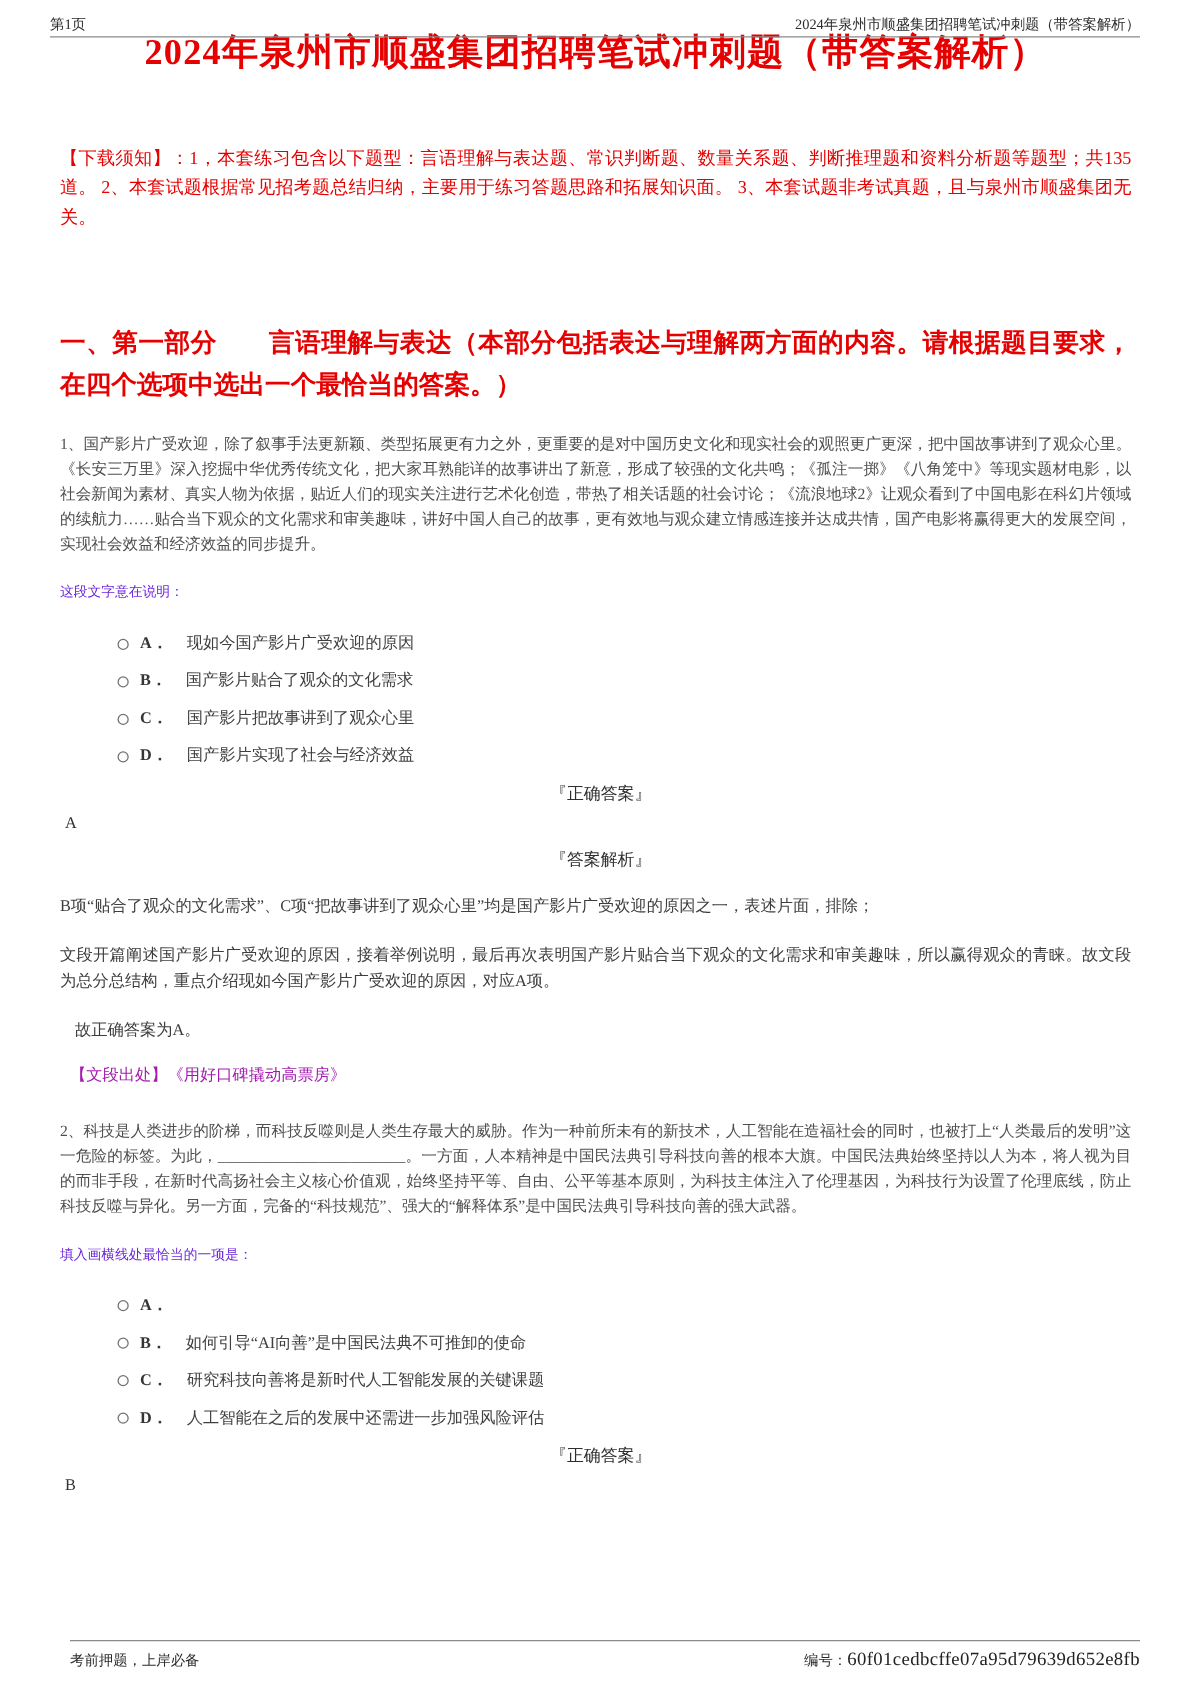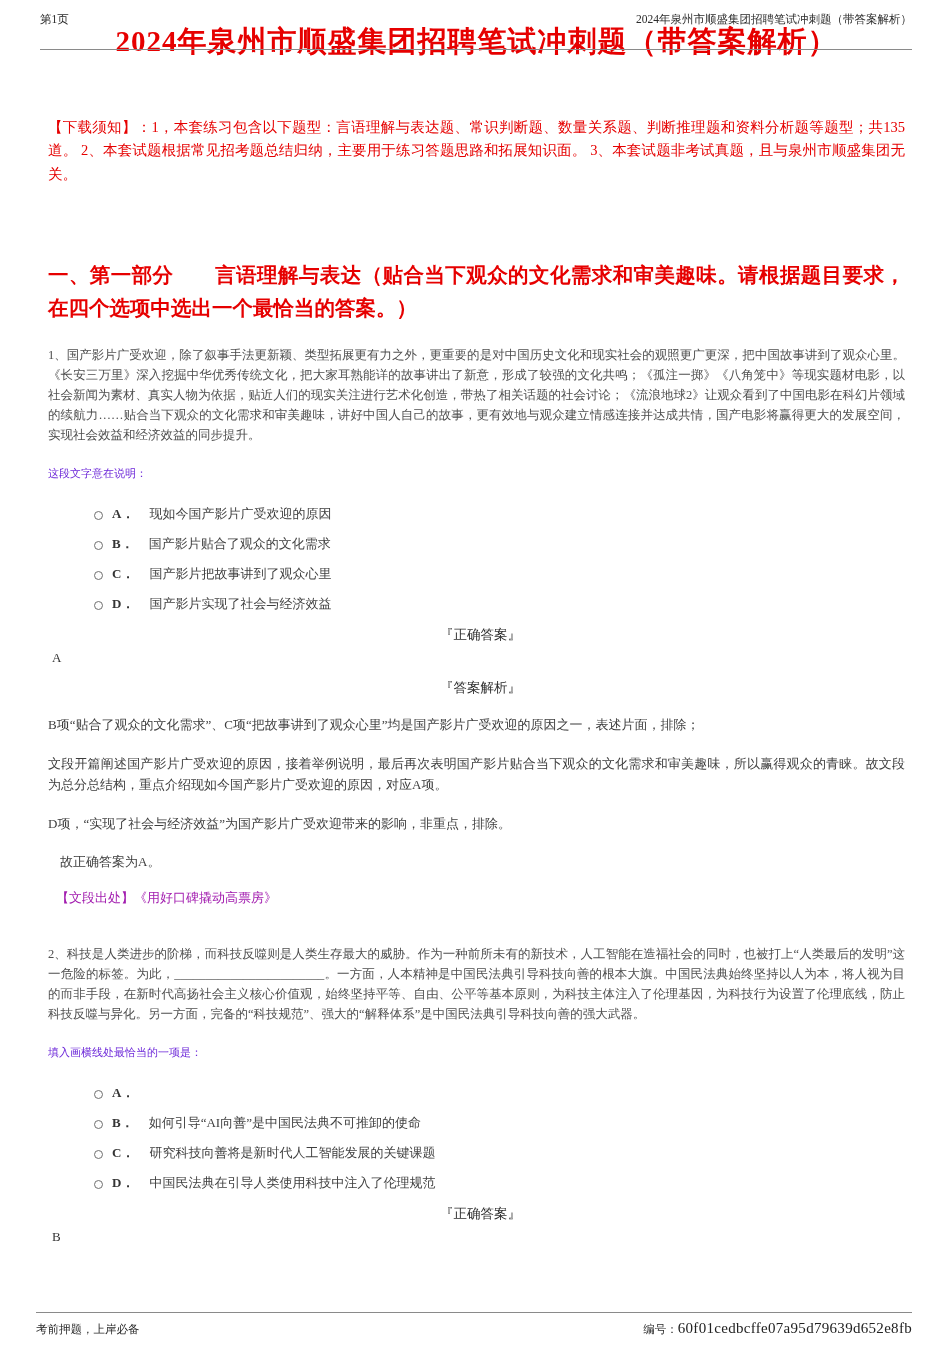--- a/index.html
+++ b/index.html
@@ -12,21 +12,21 @@
   .page {
     position: relative;
     width: 950px; height: 1345px;
     background: #ffffff;
     overflow: hidden;
   }
   .header {
     position: absolute; top: 12px; left: 40px; right: 38px;
     display: flex; justify-content: space-between; align-items: flex-end;
     font-size: 11.5px; color: #2b2b2b;
-    padding-bottom: 22px; border-bottom: 1px solid #8a8a8a;
+    padding-bottom: 2px; border-bottom: 1px solid #8a8a8a;
   }
   .content { padding: 0 45px 0 48px; }
   .doc-title {
     margin-top: 22px;
     text-align: center;
     font-size: 29px; font-weight: bold;
     color: var(--accent-red, #e60000);
     letter-spacing: 1px;
   }
   .notice {
@@ -75,23 +75,23 @@
   .para {
     margin-top: 17px;
     font-size: 13px; line-height: 1.65;
     color: #3d3d3d; text-align: justify;
   }
   .indent-sm { padding-left: 12px; }
   .source-line {
     margin-top: 17px; padding-left: 8px;
     font-size: 13px; color: #a21caf;
   }
-  .q2 { margin-top: 37px; }
+  .q2 { margin-top: 26px; }
   .footer {
-    position: absolute; bottom: 8px; left: 36px; right: 38px;
+    position: absolute; bottom: 8px; left: 56px; right: 38px;
     border-top: 1px solid #8a8a8a; padding-top: 7px;
     display: flex; justify-content: space-between; align-items: baseline;
     font-size: 11.5px; color: #2b2b2b; text-align: right;
   }
   .code-wrap { display: flex; align-items: baseline; }
   .code-value { font-size: 15px; color: #222222; letter-spacing: 0.3px; }
 </style>
 </head>
 <body>
 
@@ -101,21 +101,21 @@
     <span>第1页</span>
     <span>2024年泉州市顺盛集团招聘笔试冲刺题（带答案解析）</span>
   </div>
 
   <div class="content">
 
     <h1 class="doc-title">2024年泉州市顺盛集团招聘笔试冲刺题（带答案解析）</h1>
 
     <p class="notice">【下载须知】：1，本套练习包含以下题型：言语理解与表达题、常识判断题、数量关系题、判断推理题和资料分析题等题型；共135道。 2、本套试题根据常见招考题总结归纳，主要用于练习答题思路和拓展知识面。 3、本套试题非考试真题，且与泉州市顺盛集团无关。</p>
 
-    <h2 class="section-heading">一、第一部分　　言语理解与表达（贴合当下观众的文化需求和审美趣味。请根据题目要求，在四个选项中选出一个最恰当的答案。）</h2>
+    <h2 class="section-heading">一、第一部分　　言语理解与表达（本部分包括表达与理解两方面的内容。请根据题目要求，在四个选项中选出一个最恰当的答案。）</h2>
 
     <section>
       <p class="stem">1、国产影片广受欢迎，除了叙事手法更新颖、类型拓展更有力之外，更重要的是对中国历史文化和现实社会的观照更广更深，把中国故事讲到了观众心里。《长安三万里》深入挖掘中华优秀传统文化，把大家耳熟能详的故事讲出了新意，形成了较强的文化共鸣；《孤注一掷》《八角笼中》等现实题材电影，以社会新闻为素材、真实人物为依据，贴近人们的现实关注进行艺术化创造，带热了相关话题的社会讨论；《流浪地球2》让观众看到了中国电影在科幻片领域的续航力……贴合当下观众的文化需求和审美趣味，讲好中国人自己的故事，更有效地与观众建立情感连接并达成共情，国产电影将赢得更大的发展空间，实现社会效益和经济效益的同步提升。</p>
       <p class="prompt">这段文字意在说明：</p>
 
       <div class="options">
         <div class="option">
           <span class="radio"></span>
           <span class="opt-letter">A．</span>
           <span>现如今国产影片广受欢迎的原因</span>
@@ -136,21 +136,20 @@
           <span>国产影片实现了社会与经济效益</span>
         </div>
       </div>
 
       <p class="ans-label">『正确答案』</p>
       <p class="ans-value">A</p>
       <p class="ans-label">『答案解析』</p>
 
       <p class="para">B项“贴合了观众的文化需求”、C项“把故事讲到了观众心里”均是国产影片广受欢迎的原因之一，表述片面，排除；</p>
       <p class="para">文段开篇阐述国产影片广受欢迎的原因，接着举例说明，最后再次表明国产影片贴合当下观众的文化需求和审美趣味，所以赢得观众的青睐。故文段为总分总结构，重点介绍现如今国产影片广受欢迎的原因，对应A项。</p>
-      <p class="para">D项，“实现了社会与经济效益”为国产影片广受欢迎带来的影响，非重点，排除。</p>
       <p class="para indent-sm">故正确答案为A。</p>
       <p class="source-line">【文段出处】《用好口碑撬动高票房》</p>
     </section>
 
     <section class="q2">
       <p class="stem">2、科技是人类进步的阶梯，而科技反噬则是人类生存最大的威胁。作为一种前所未有的新技术，人工智能在造福社会的同时，也被打上“人类最后的发明”这一危险的标签。为此，________________________。一方面，人本精神是中国民法典引导科技向善的根本大旗。中国民法典始终坚持以人为本，将人视为目的而非手段，在新时代高扬社会主义核心价值观，始终坚持平等、自由、公平等基本原则，为科技主体注入了伦理基因，为科技行为设置了伦理底线，防止科技反噬与异化。另一方面，完备的“科技规范”、强大的“解释体系”是中国民法典引导科技向善的强大武器。</p>
       <p class="prompt">填入画横线处最恰当的一项是：</p>
 
       <div class="options">
         <div class="option">
@@ -163,21 +162,21 @@
           <span>如何引导“AI向善”是中国民法典不可推卸的使命</span>
         </div>
         <div class="option">
           <span class="radio"></span>
           <span class="opt-letter">C．</span>
           <span>研究科技向善将是新时代人工智能发展的关键课题</span>
         </div>
         <div class="option">
           <span class="radio"></span>
           <span class="opt-letter">D．</span>
-          <span>中国民法典在引导人类使用科技中注入了伦理规范</span>
+          <span>人工智能在之后的发展中还需进一步加强风险评估</span>
         </div>
       </div>
 
       <p class="ans-label">『正确答案』</p>
       <p class="ans-value">B</p>
     </section>
 
   </div>
 
   <div class="footer">

